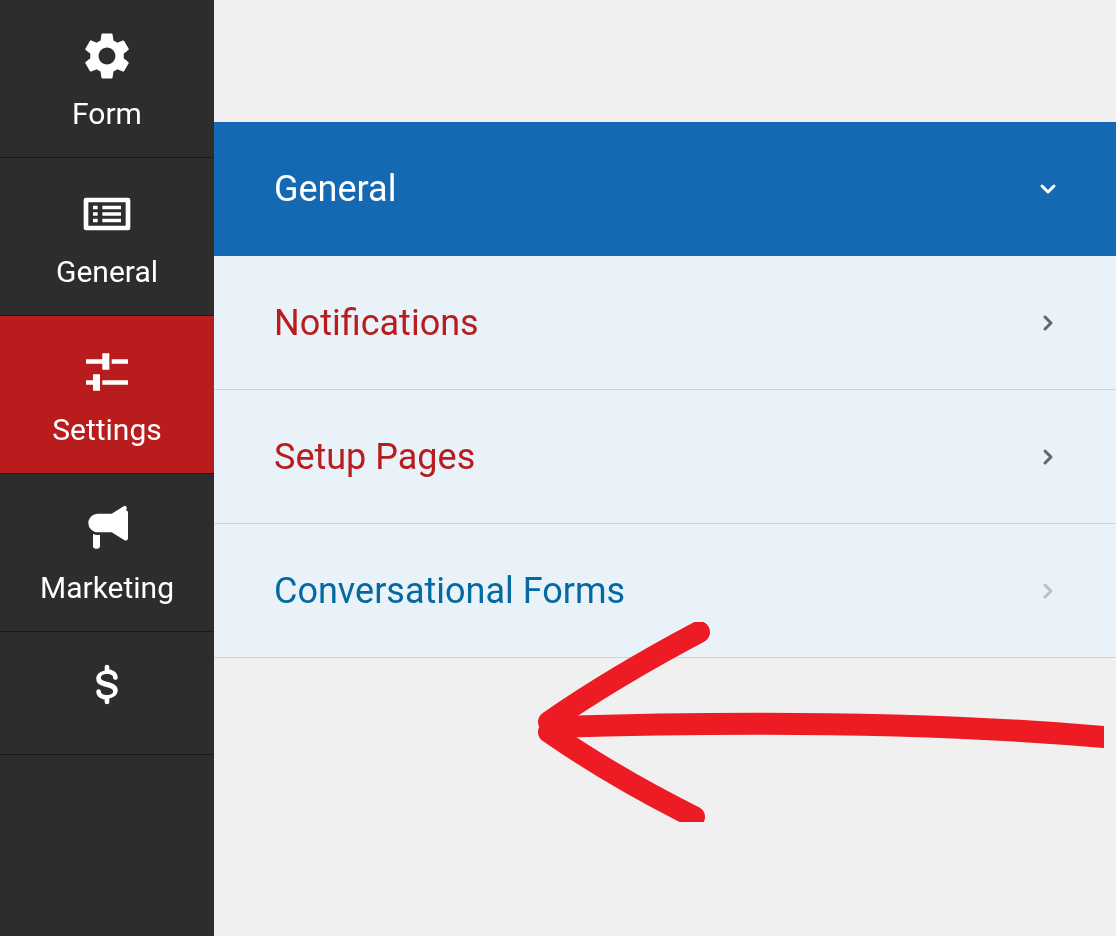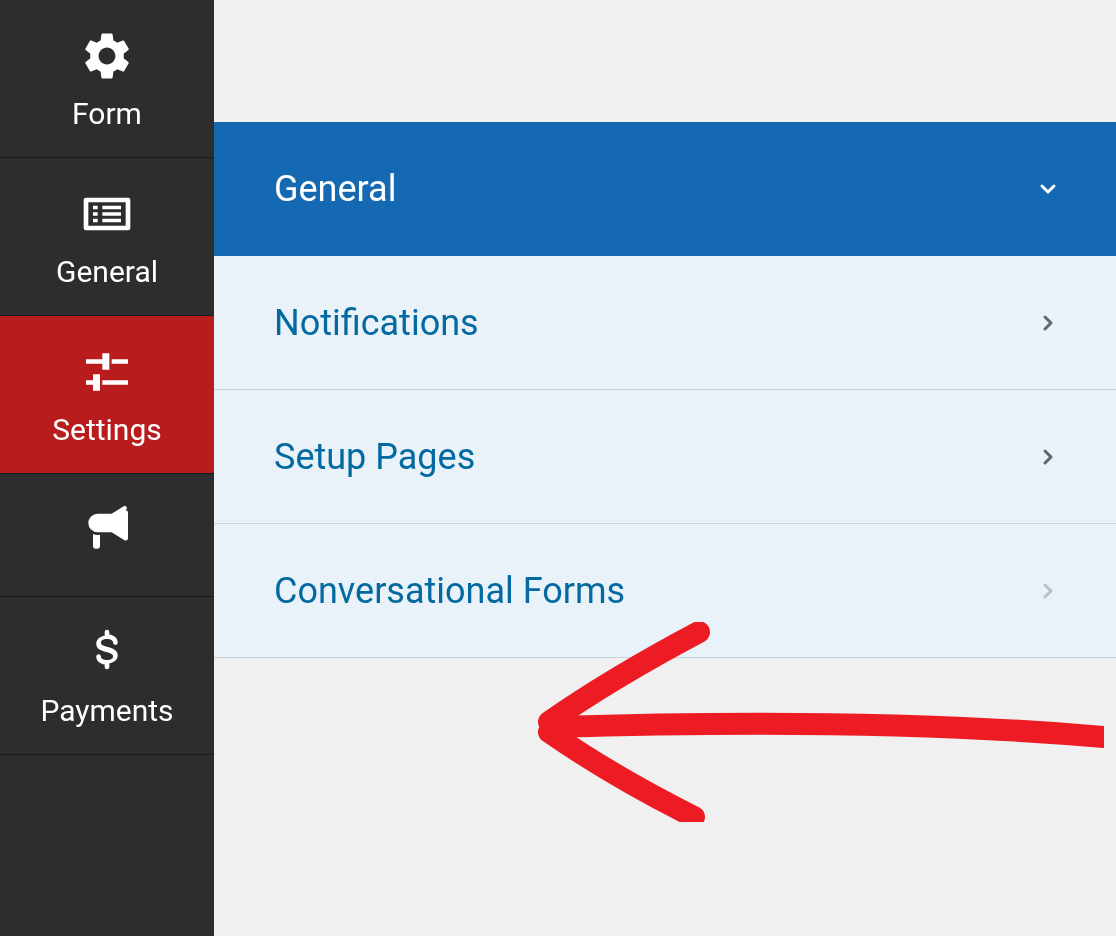--- a/index.html
+++ b/index.html
@@ -77,21 +77,21 @@
       cursor: pointer;
     }
     .settings-item.expanded {
       background: #1569b2;
       color: #ffffff;
       border-bottom: none;
     }
     .settings-item-label {
       font-size: 36px;
       font-weight: 400;
-      color: #0369a1;
+      color: #b91c1c;
     }
     .settings-item.expanded .settings-item-label {
       color: #ffffff;
     }
     .settings-item.disabled .settings-item-label {
       color: #0369a1;
     }
     .chevron {
       width: 24px;
       height: 24px;
@@ -157,29 +157,29 @@
     </span>
     <span class="sidebar-label">Settings</span>
   </div>
 
   <div class="sidebar-item">
     <span class="icon">
       <svg viewBox="0 0 24 24">
           <path d="M20 3.5a1 1 0 0 1 1 1v11a1 1 0 0 1-1.5.87L14 13H8a4 4 0 0 1 0-8h6l5.5-3.37A1 1 0 0 1 20 3.5zM9 14v5a1 1 0 0 1-1 1H7a1 1 0 0 1-1-1v-5.3A5 5 0 0 0 9 14z"></path>
         </svg>
     </span>
+    <span class="sidebar-label">Marketing</span>
   </div>
 
   <div class="sidebar-item">
     <span class="icon">
       <svg viewBox="0 0 24 24">
           <path d="M12 2a1 1 0 0 1 1 1v1.07c2.03.27 3.6 1.55 3.6 3.43 0 .55-.45 1-1 1s-1-.45-1-1c0-.87-1.02-1.5-2.6-1.5s-2.6.63-2.6 1.5c0 .9.62 1.32 2.93 1.92 2.5.65 4.27 1.47 4.27 3.58 0 1.88-1.57 3.16-3.6 3.43V18a1 1 0 0 1-2 0v-1.07c-2.03-.27-3.6-1.55-3.6-3.43 0-.55.45-1 1-1s1 .45 1 1c0 .87 1.02 1.5 2.6 1.5s2.6-.63 2.6-1.5c0-.9-.62-1.32-2.93-1.92-2.5-.65-4.27-1.47-4.27-3.58 0-1.88 1.57-3.16 3.6-3.43V3a1 1 0 0 1 1-1z"></path>
         </svg>
     </span>
-    <span class="sidebar-label">Payments</span>
   </div>
 </nav>
 
 <main class="content">
   <div class="content-spacer"></div>
 
   <div class="settings-panel">
 
     <div class="settings-item expanded">
       <span class="settings-item-label">General</span>

